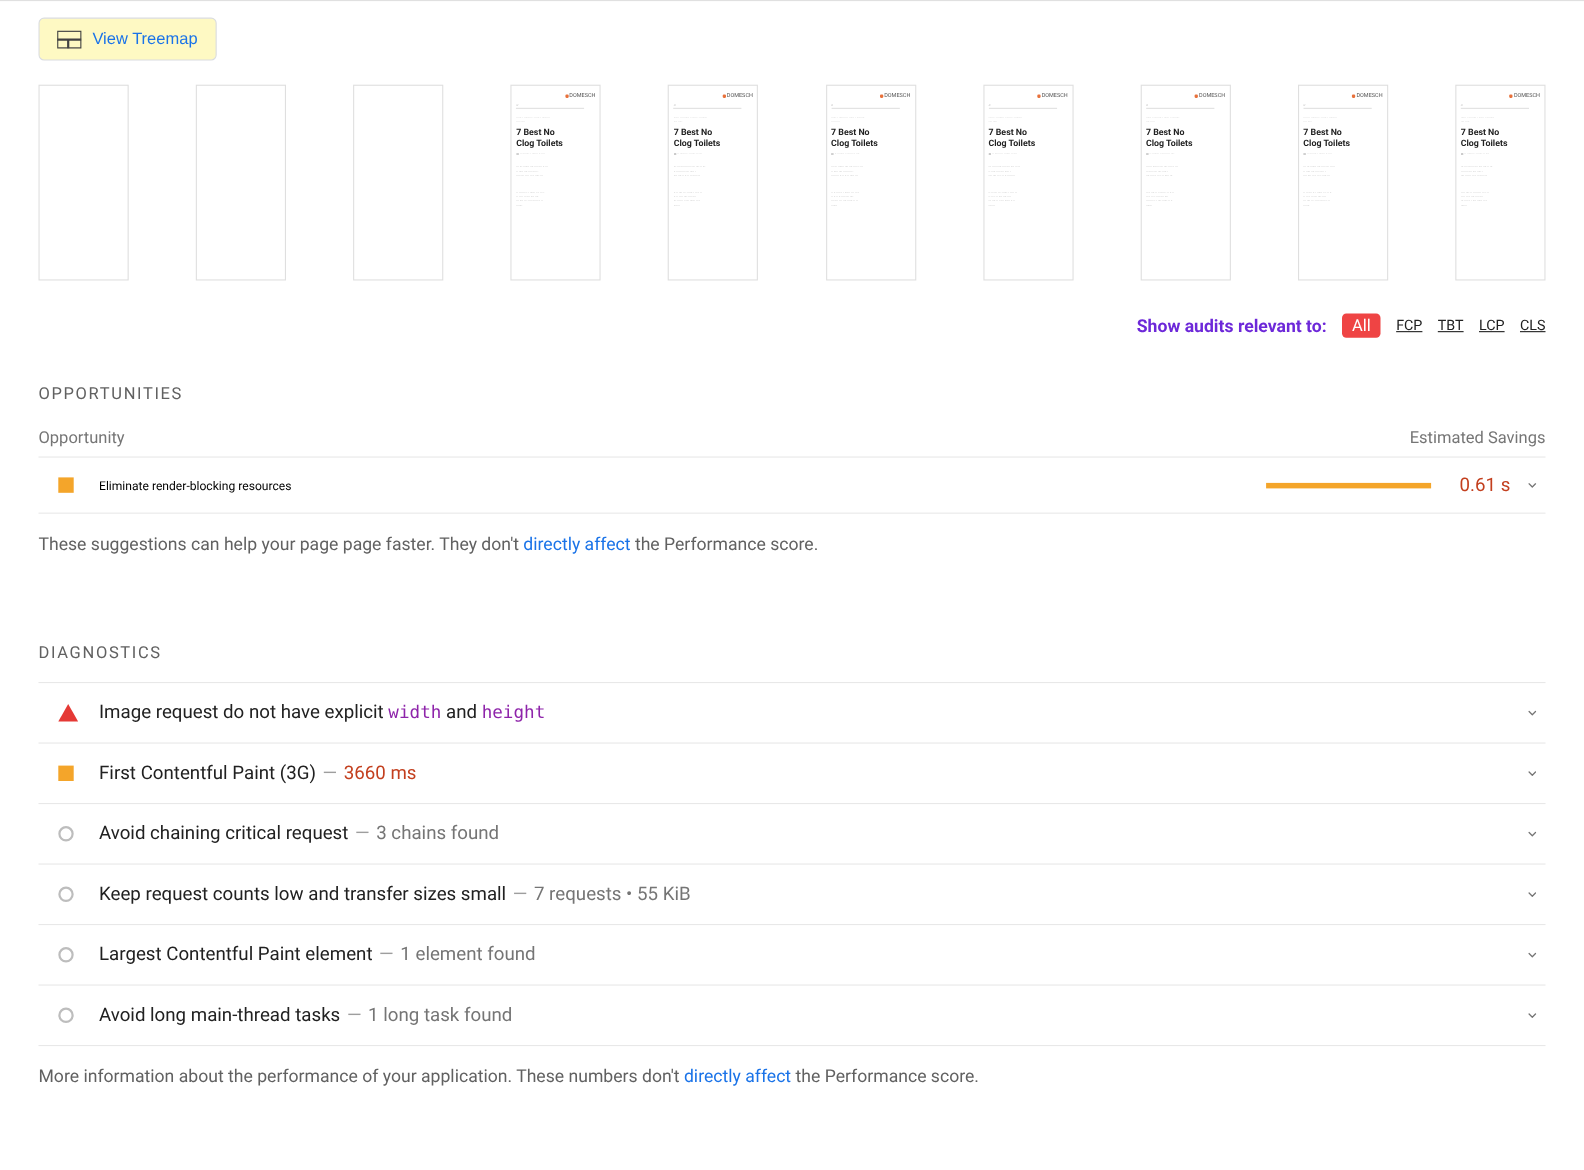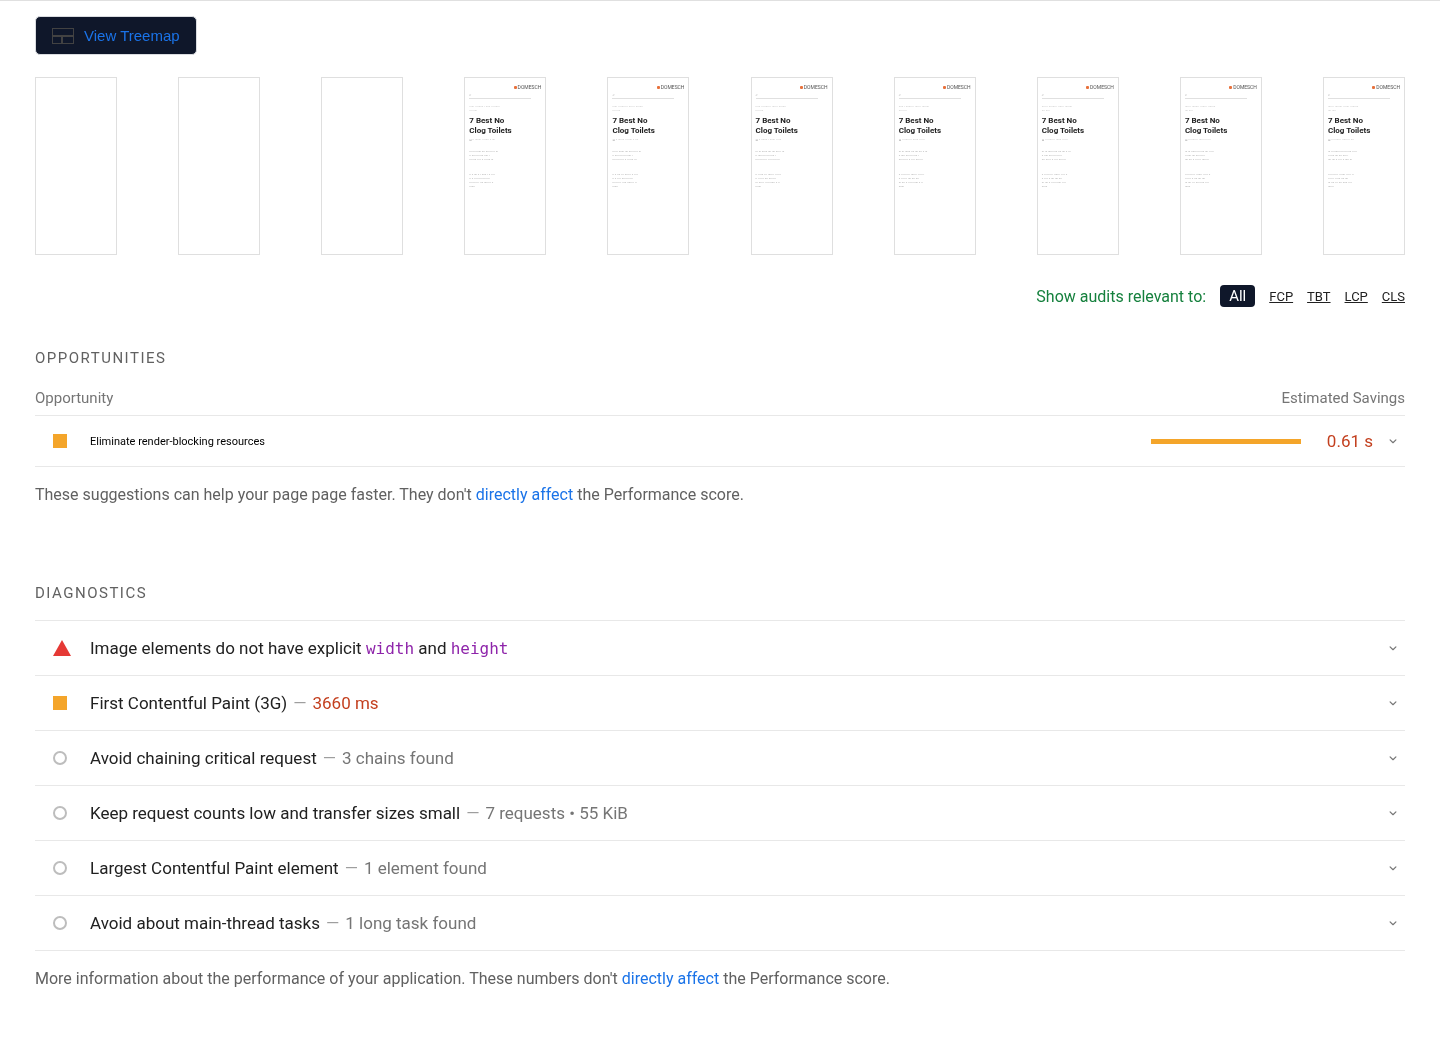--- a/index.html
+++ b/index.html
@@ -20,21 +20,21 @@
     }
     .top-border {
       border-top: 1px solid #e0e0e0;
       padding-top: 15px;
     }
     .view-treemap-btn {
       display: inline-flex;
       align-items: center;
       gap: 10px;
       border: 1px solid #dadce0;
-      background: #0f172a;
+      background: #fef9c3;
       border-radius: 5px;
       padding: 10px 16px;
       cursor: pointer;
       font-size: 15px;
       color: #1a73e8;
       font-weight: 500;
     }
     .treemap-icon {
       width: 22px;
       height: 16px;
@@ -129,24 +129,25 @@
     .audits-filter {
       display: flex;
       justify-content: flex-end;
       align-items: center;
       gap: 14px;
       margin-top: 30px;
       font-size: 16px;
       color: #424242;
     }
     .audits-label {
-      color: #15803d;
+      color: #6d28d9;
+      font-weight: bold;
     }
     .filter-pill {
-      background: #0f172a;
+      background: #ef4444;
       color: #fff;
       padding: 2px 9px;
       border-radius: 4px;
       font-size: 15px;
       cursor: pointer;
     }
     .filter-link {
       text-decoration: underline;
       color: #212121;
       cursor: pointer;
@@ -418,21 +419,21 @@
     <span>These suggestions can help your page page faster. They don't </span><span class="link-blue">directly affect</span><span> the Performance score.</span>
   </p>
 
   <h2 class="section-heading" style="margin-top:80px">DIAGNOSTICS</h2>
 
   <div class="diag-list" id="diag-rows">
       <div class="diag-row">
         <div class="icon-col">
           <div class="triangle-red"></div>
         </div>
-        <div class="diag-text"><span>Image elements do not have explicit </span><span class="code">width</span><span> and </span><span class="code">height</span></div>
+        <div class="diag-text"><span>Image request do not have explicit </span><span class="code">width</span><span> and </span><span class="code">height</span></div>
         <div class="chev">
           <svg width="14" height="14" viewBox="0 0 24 24">
             <path d="M7 10l5 5 5-5" stroke="#757575" stroke-width="2" fill="none" stroke-linecap="round" stroke-linejoin="round"></path>
           </svg>
         </div>
       </div>
       <div class="diag-row">
         <div class="icon-col">
           <div class="square-orange"></div>
         </div>
@@ -473,21 +474,21 @@
         <div class="chev">
           <svg width="14" height="14" viewBox="0 0 24 24">
             <path d="M7 10l5 5 5-5" stroke="#757575" stroke-width="2" fill="none" stroke-linecap="round" stroke-linejoin="round"></path>
           </svg>
         </div>
       </div>
       <div class="diag-row">
         <div class="icon-col">
           <div class="circle-gray"></div>
         </div>
-        <div class="diag-text"><span>Avoid about main-thread tasks</span><span class="dash">—</span><span class="detail-gray">1 long task found</span></div>
+        <div class="diag-text"><span>Avoid long main-thread tasks</span><span class="dash">—</span><span class="detail-gray">1 long task found</span></div>
         <div class="chev">
           <svg width="14" height="14" viewBox="0 0 24 24">
             <path d="M7 10l5 5 5-5" stroke="#757575" stroke-width="2" fill="none" stroke-linecap="round" stroke-linejoin="round"></path>
           </svg>
         </div>
       </div>
     </div>
 
   <p class="more-note">
     <span>More information about the performance of your application. These numbers don't </span><span class="link-blue">directly affect</span><span> the Performance score.</span>

